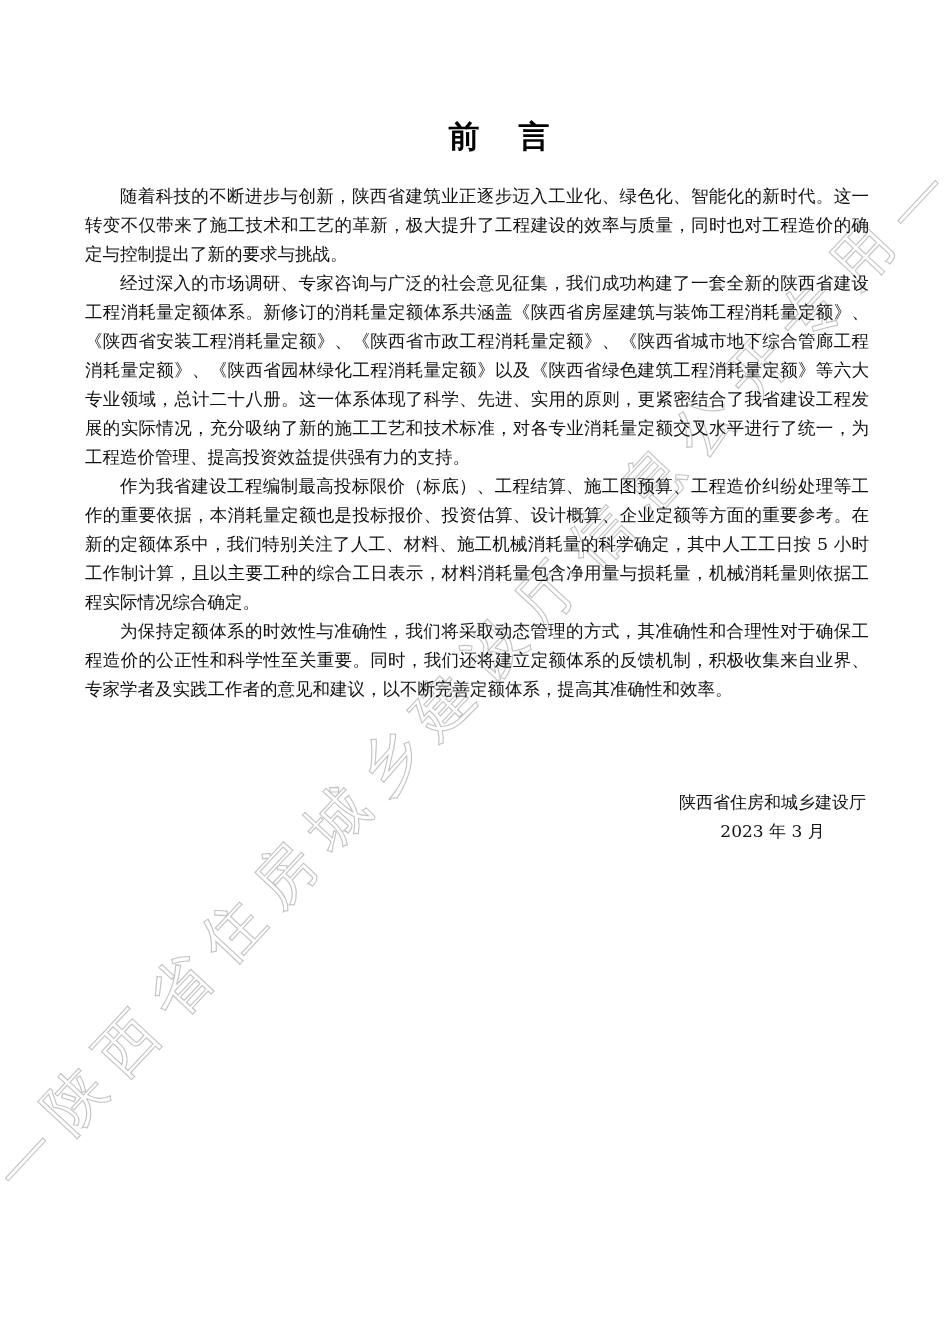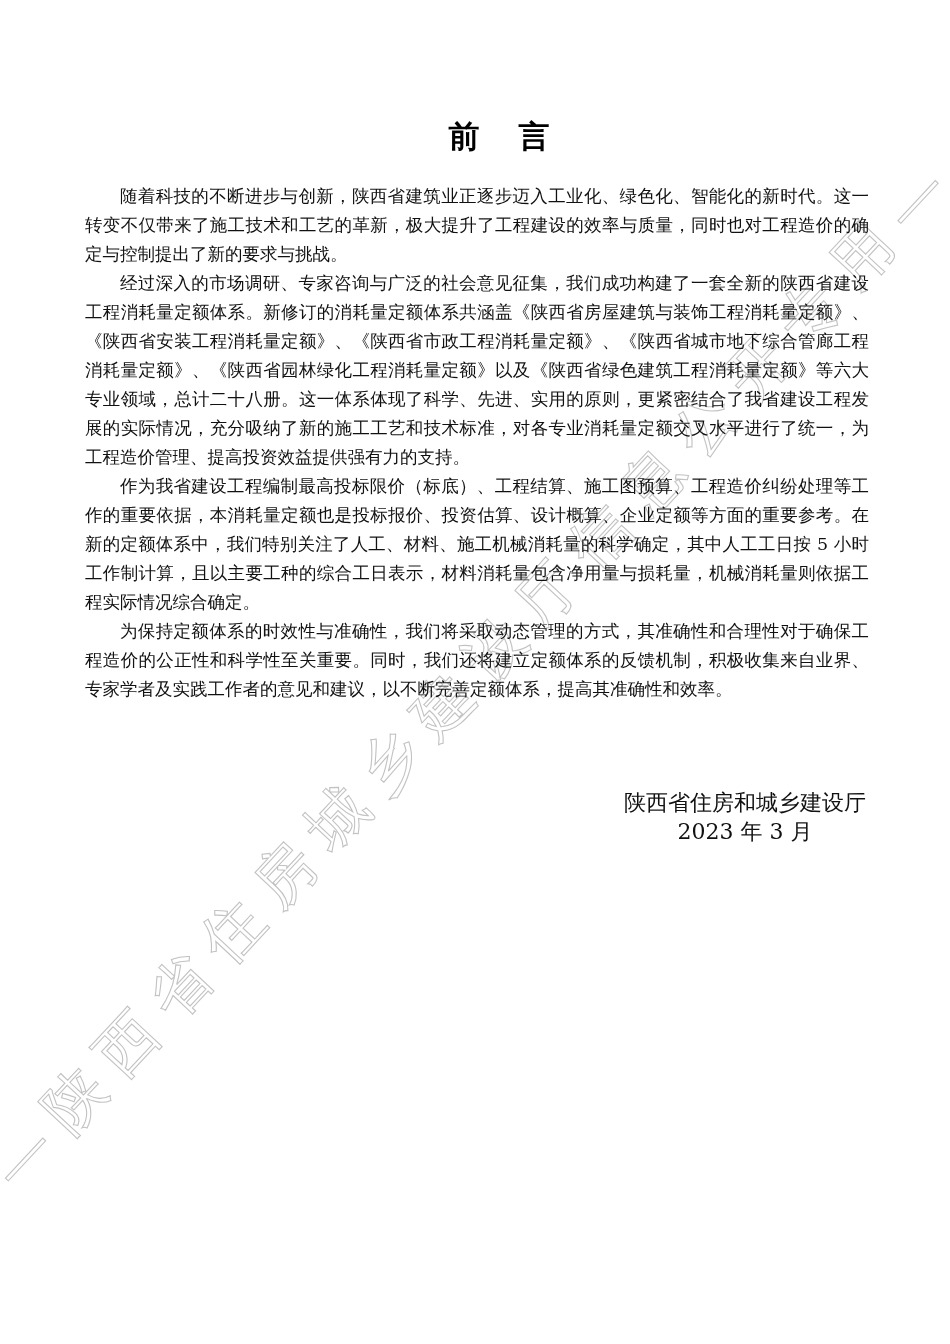--- a/index.html
+++ b/index.html
@@ -57,21 +57,21 @@
   }
   .doc-body p {
     margin: 0;
     text-indent: 2em;
   }
   .signature {
     position: absolute;
     top: 788px;
     right: 84px;
     text-align: center;
-    font-size: 22px;
+    font-size: 17px;
     line-height: 29px;
     color: #111;
     z-index: 2;
   }
 </style>
 </head>
 <body>
 
 <div class="page">
 

